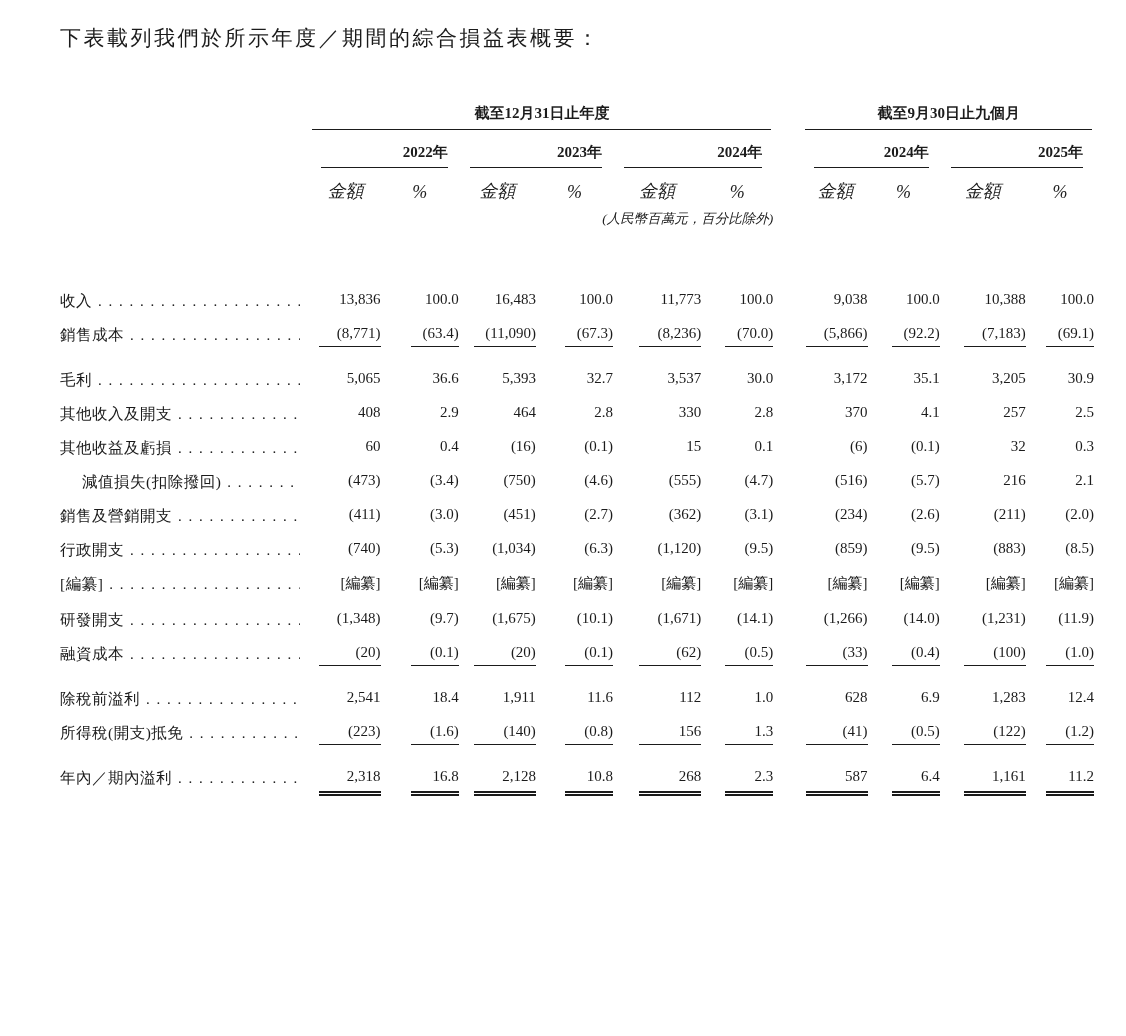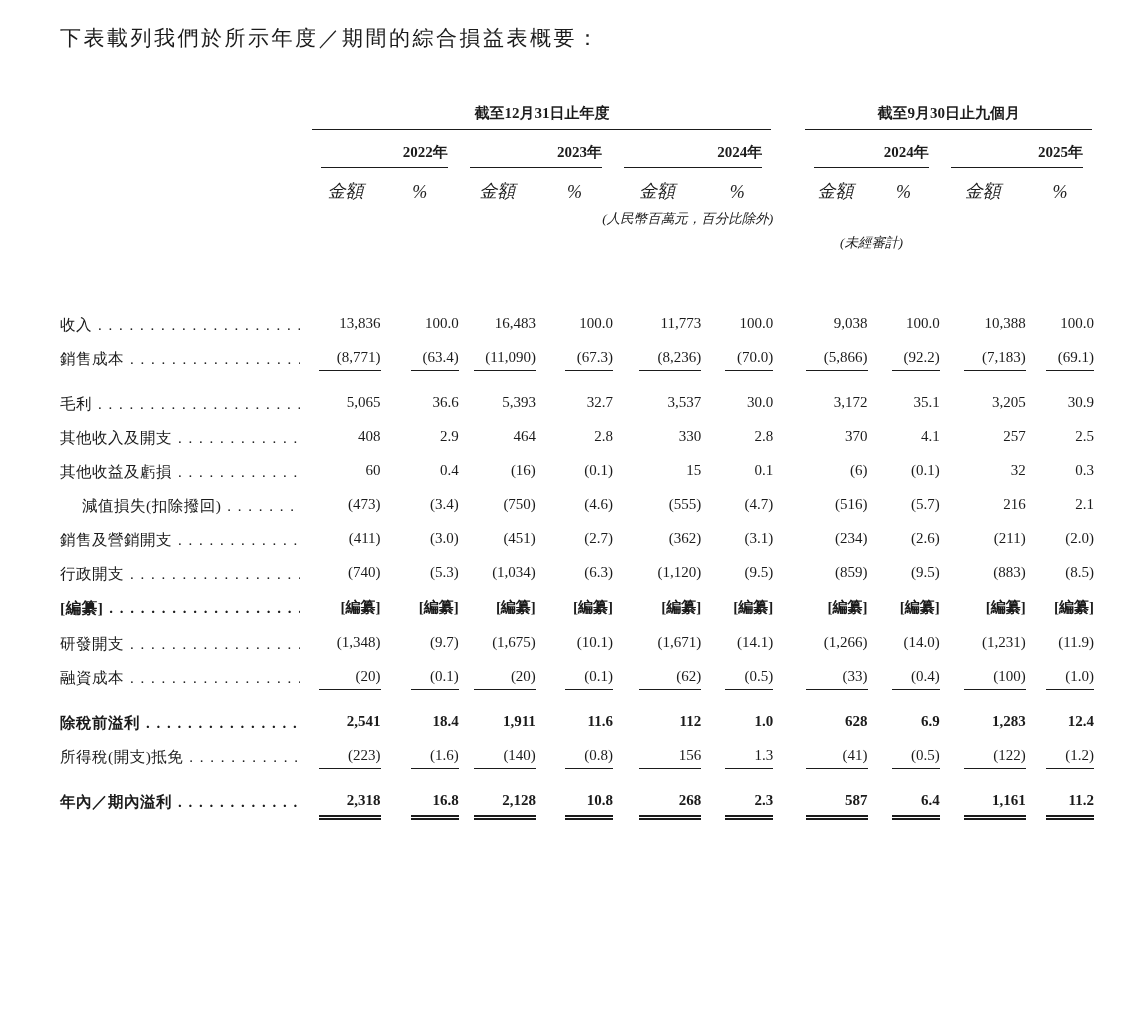--- a/index.html
+++ b/index.html
@@ -51,21 +51,21 @@
   .dots::after {
     content:". . . . . . . . . . . . . . . . . . . . . . . . . . . . . . . . . . . .";
     letter-spacing:1.5px; font-size:15px;
   }
   .num { text-align:right; }
   .val { display:inline-block; padding-bottom:4px; min-width:48px; }
   .amt .val { min-width:62px; }
   .pct .val { min-width:48px; }
   tr.u .num .val { border-bottom:1.3px solid #1b1b1b; }
   tr.uu .num .val { border-bottom:5px double #1b1b1b; padding-bottom:6px; }
-  tr.bold { font-weight:700; }
+  tr.bold { font-weight:400; }
   tr.sp td { padding-top:23px; }
 </style>
 </head>
 <body>
 
 <div class="page">
   <p class="title">下表載列我們於所示年度／期間的綜合損益表概要：</p>
 
   <table class="fin">
     <colgroup>
@@ -130,26 +130,20 @@
         <td>%</td>
       </tr>
 
       <tr class="note-row-1">
         <td colspan="3"></td>
         <td colspan="4" class="note right">(人民幣百萬元，百分比除外)</td>
         <td></td>
         <td colspan="4"></td>
       </tr>
 
-      <tr class="note-row-2">
-        <td colspan="7"></td>
-        <td></td>
-        <td colspan="2" class="note center">(未經審計)</td>
-        <td colspan="2"></td>
-      </tr>
 
       <tr class="spacer-row">
           <td colspan="12"></td>
         </tr>
     </thead>
 
     <tbody>
         <tr>
           <td class="labelcell">
             <span class="txt">收入</span>

